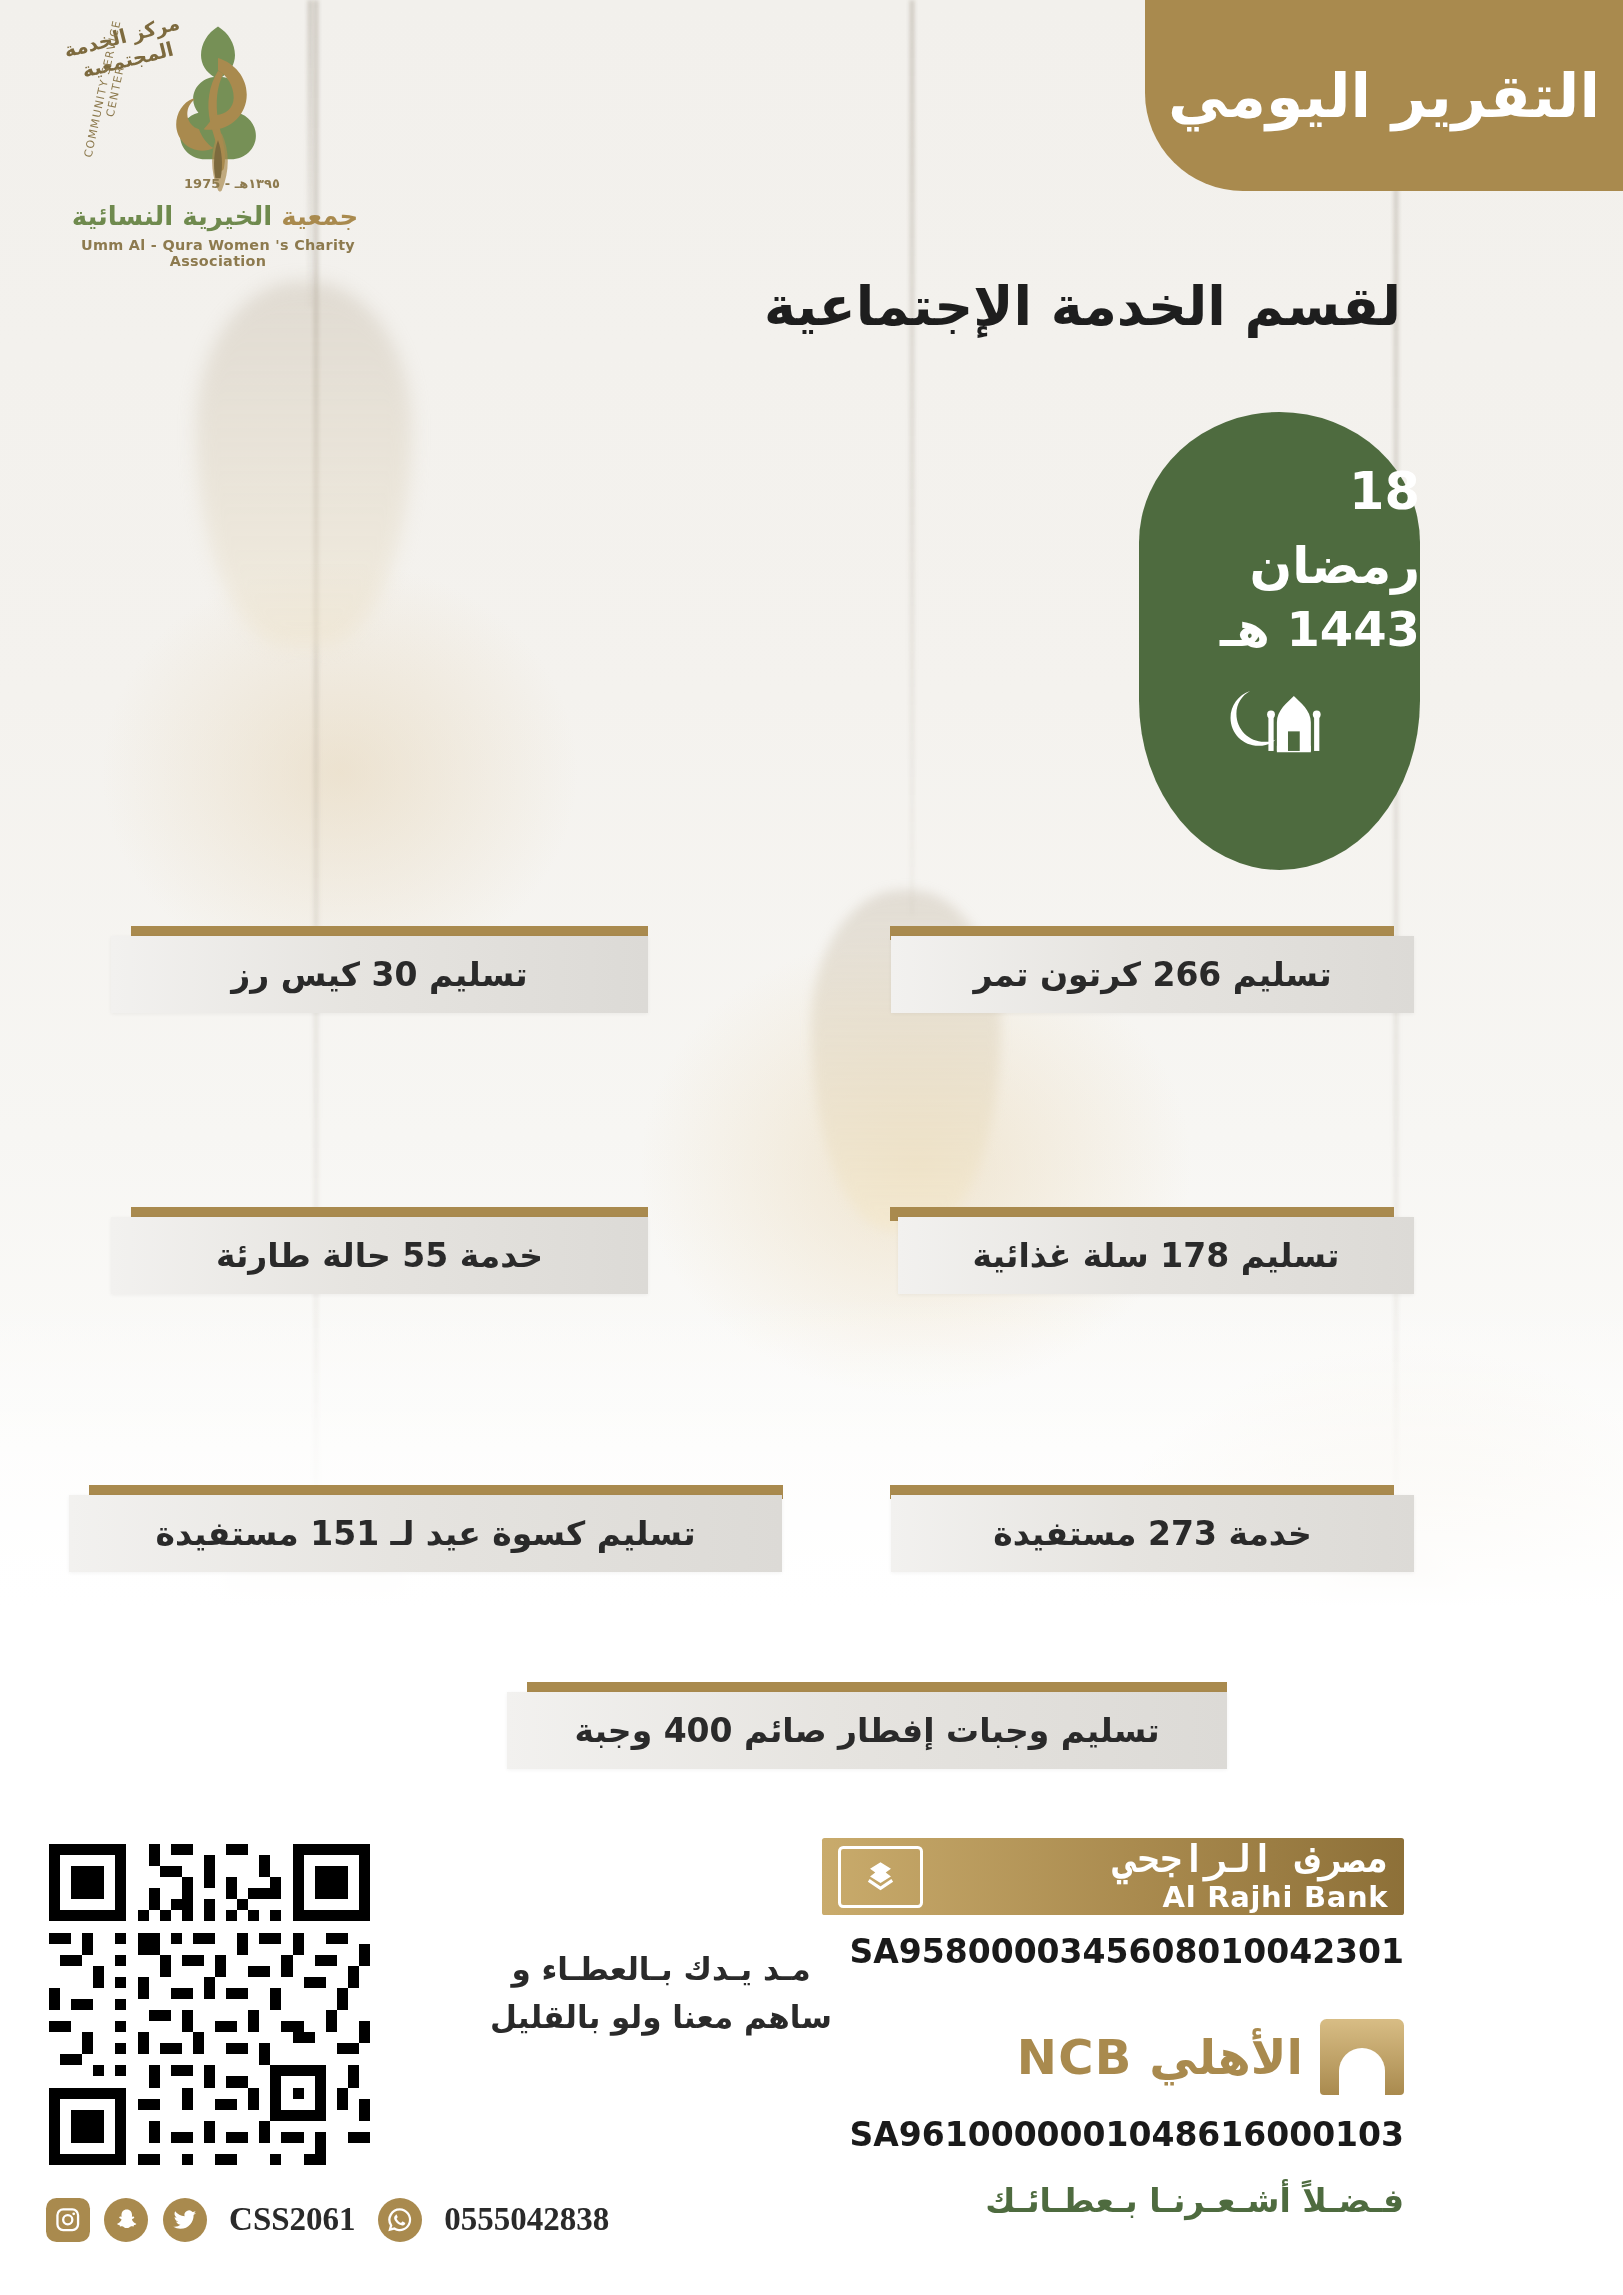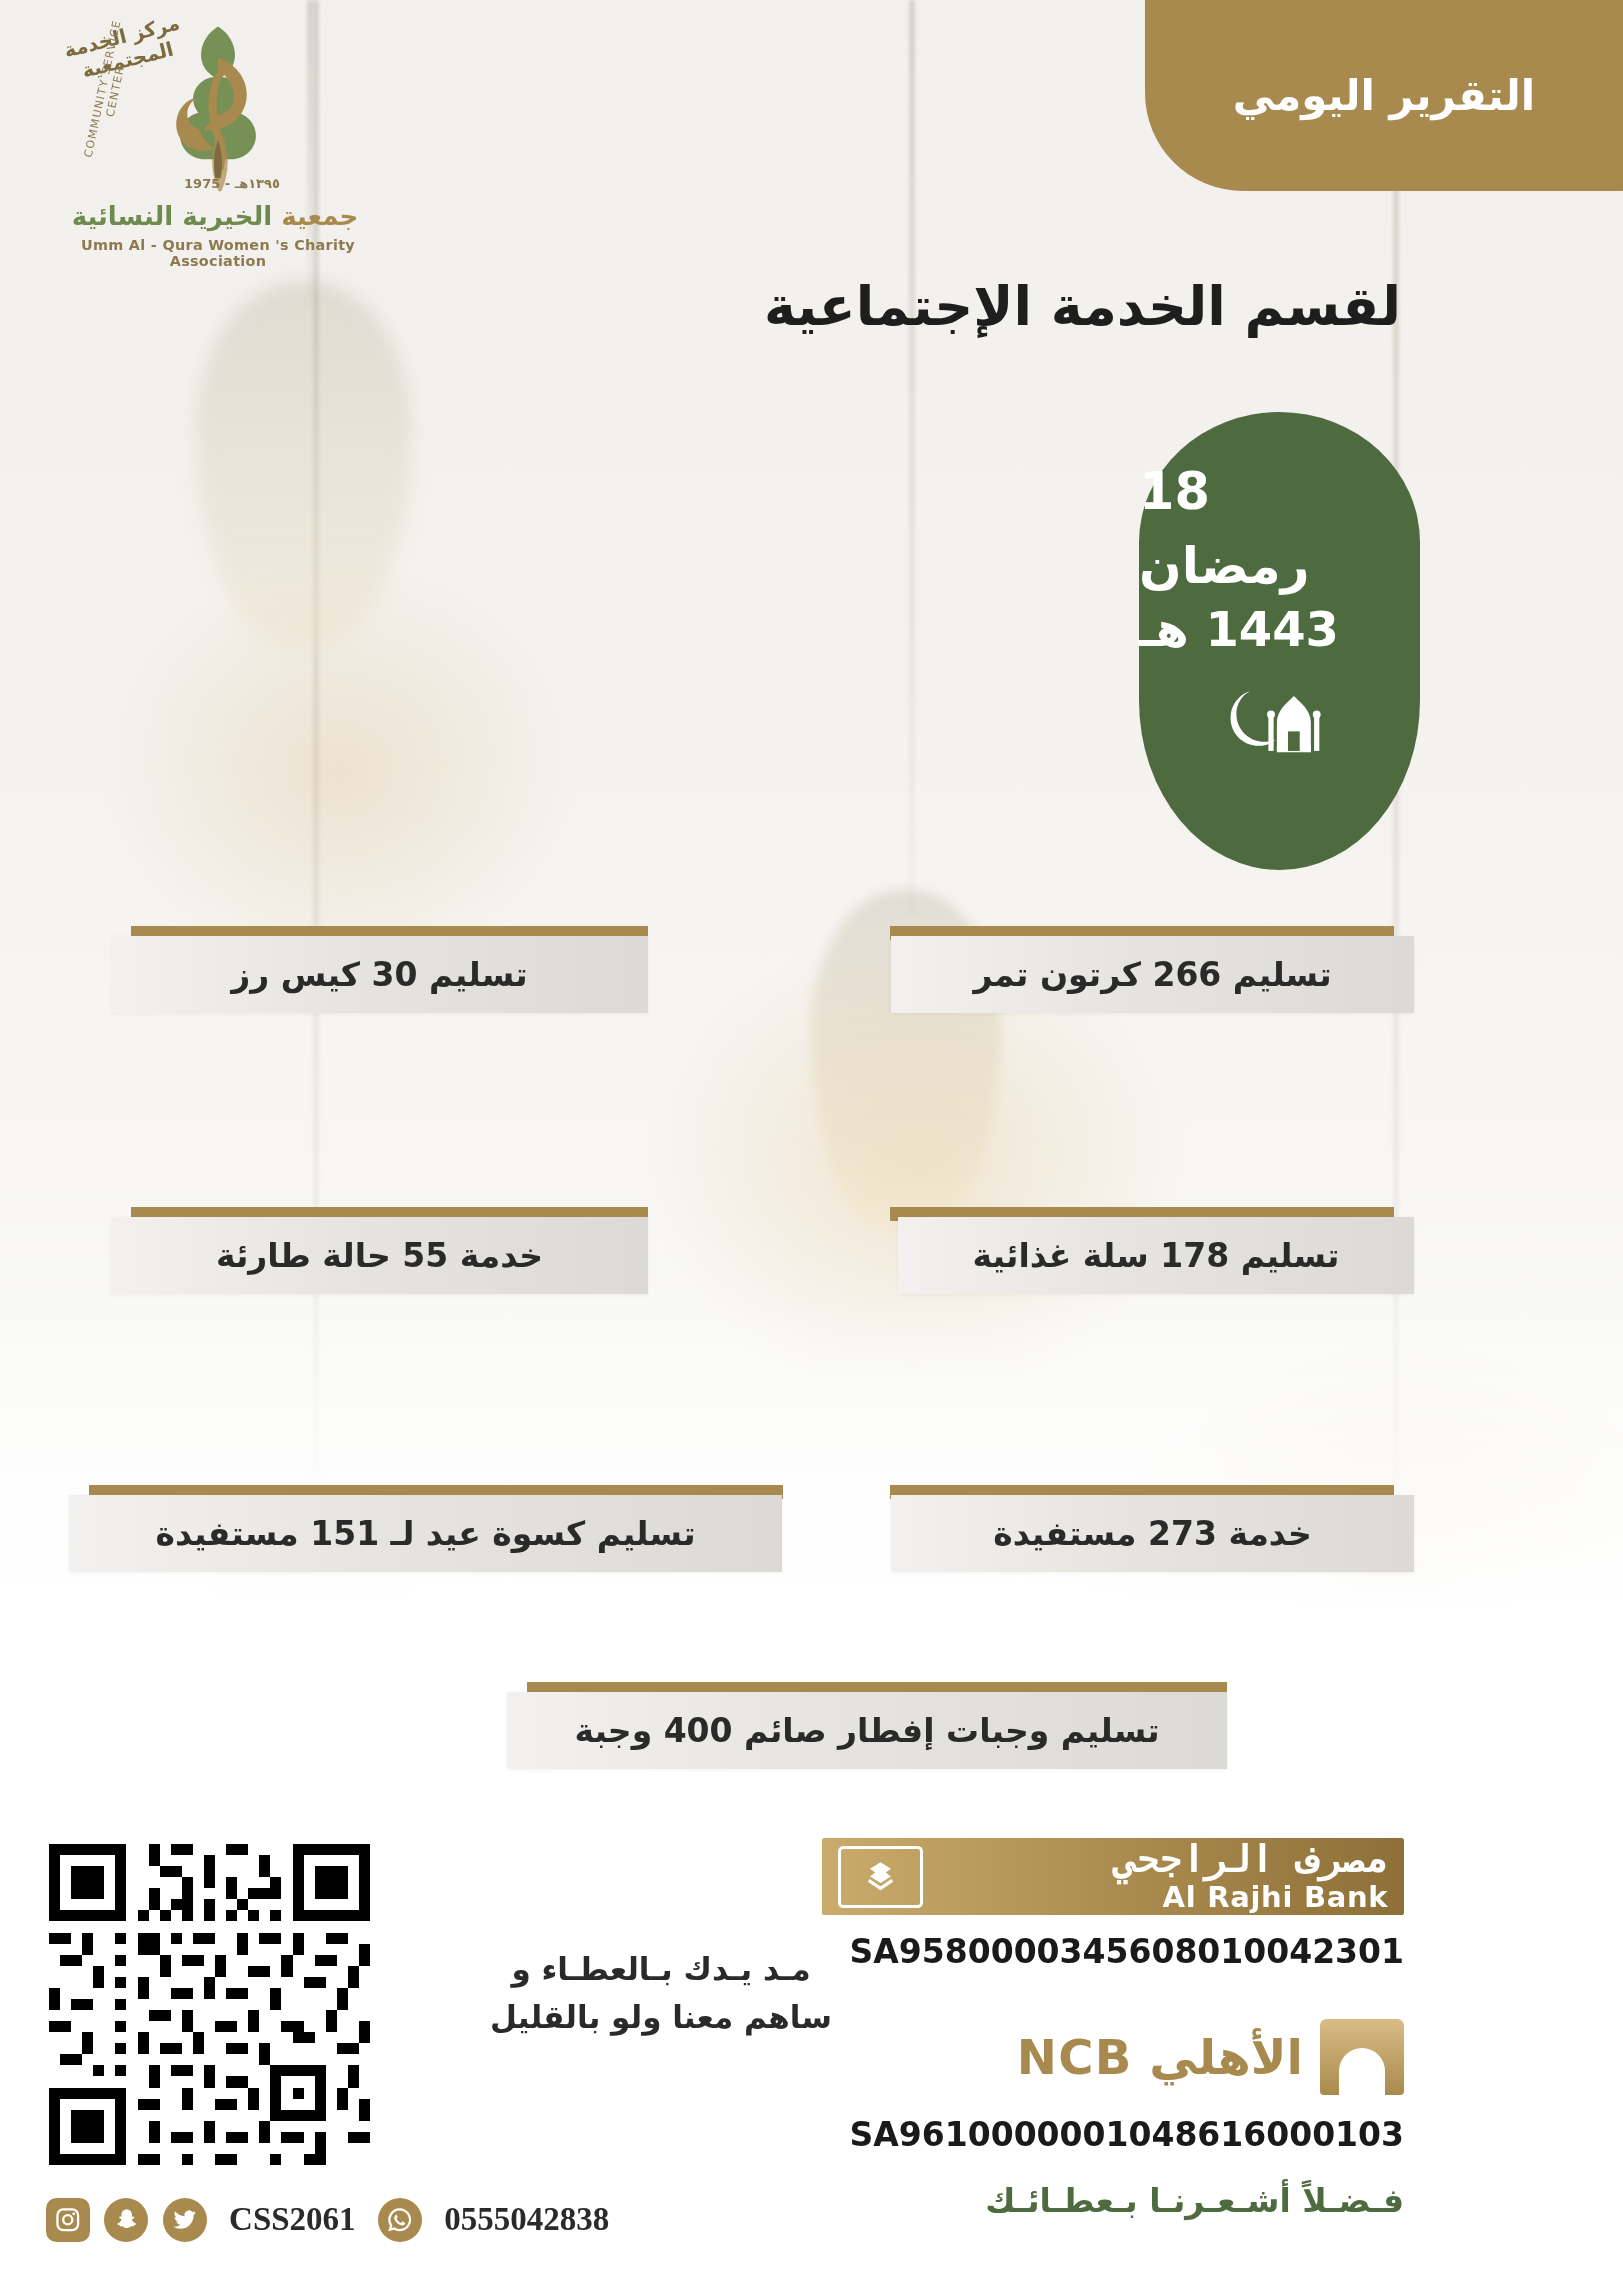--- a/index.html
+++ b/index.html
@@ -69,21 +69,21 @@
     width: 478px;
     height: 191px;
     background: #a98a4e;
     border-bottom-left-radius: 98px;
     display: flex;
     align-items: center;
     justify-content: center;
   }
   .header-banner .title {
     color: #ffffff;
-    font-size: 42px;
+    font-size: 60px;
     font-weight: bold;
     letter-spacing: 0px;
     line-height: 1;
   }
 
   
   .logo-wrap {
     position: absolute;
     left: 22px;
     top: 5.2px;
@@ -169,21 +169,21 @@
   
   .date-badge {
     position: absolute;
     right: 203px;
     top: 412px;
     width: 281px;
     height: 458px;
     background: #4e6b3f;
     border-radius: 141px 141px 141px 141px / 131px 131px 170px 170px;
     color: #ffffff;
-    text-align: left;
+    text-align: right;
     box-shadow: none;
   }
   .date-badge .d-day {
     margin-top: 54px;
     font-size: 51px;
     font-weight: bold;
     line-height: 1;
   }
   .date-badge .d-month {
     margin-top: 23.6px;

